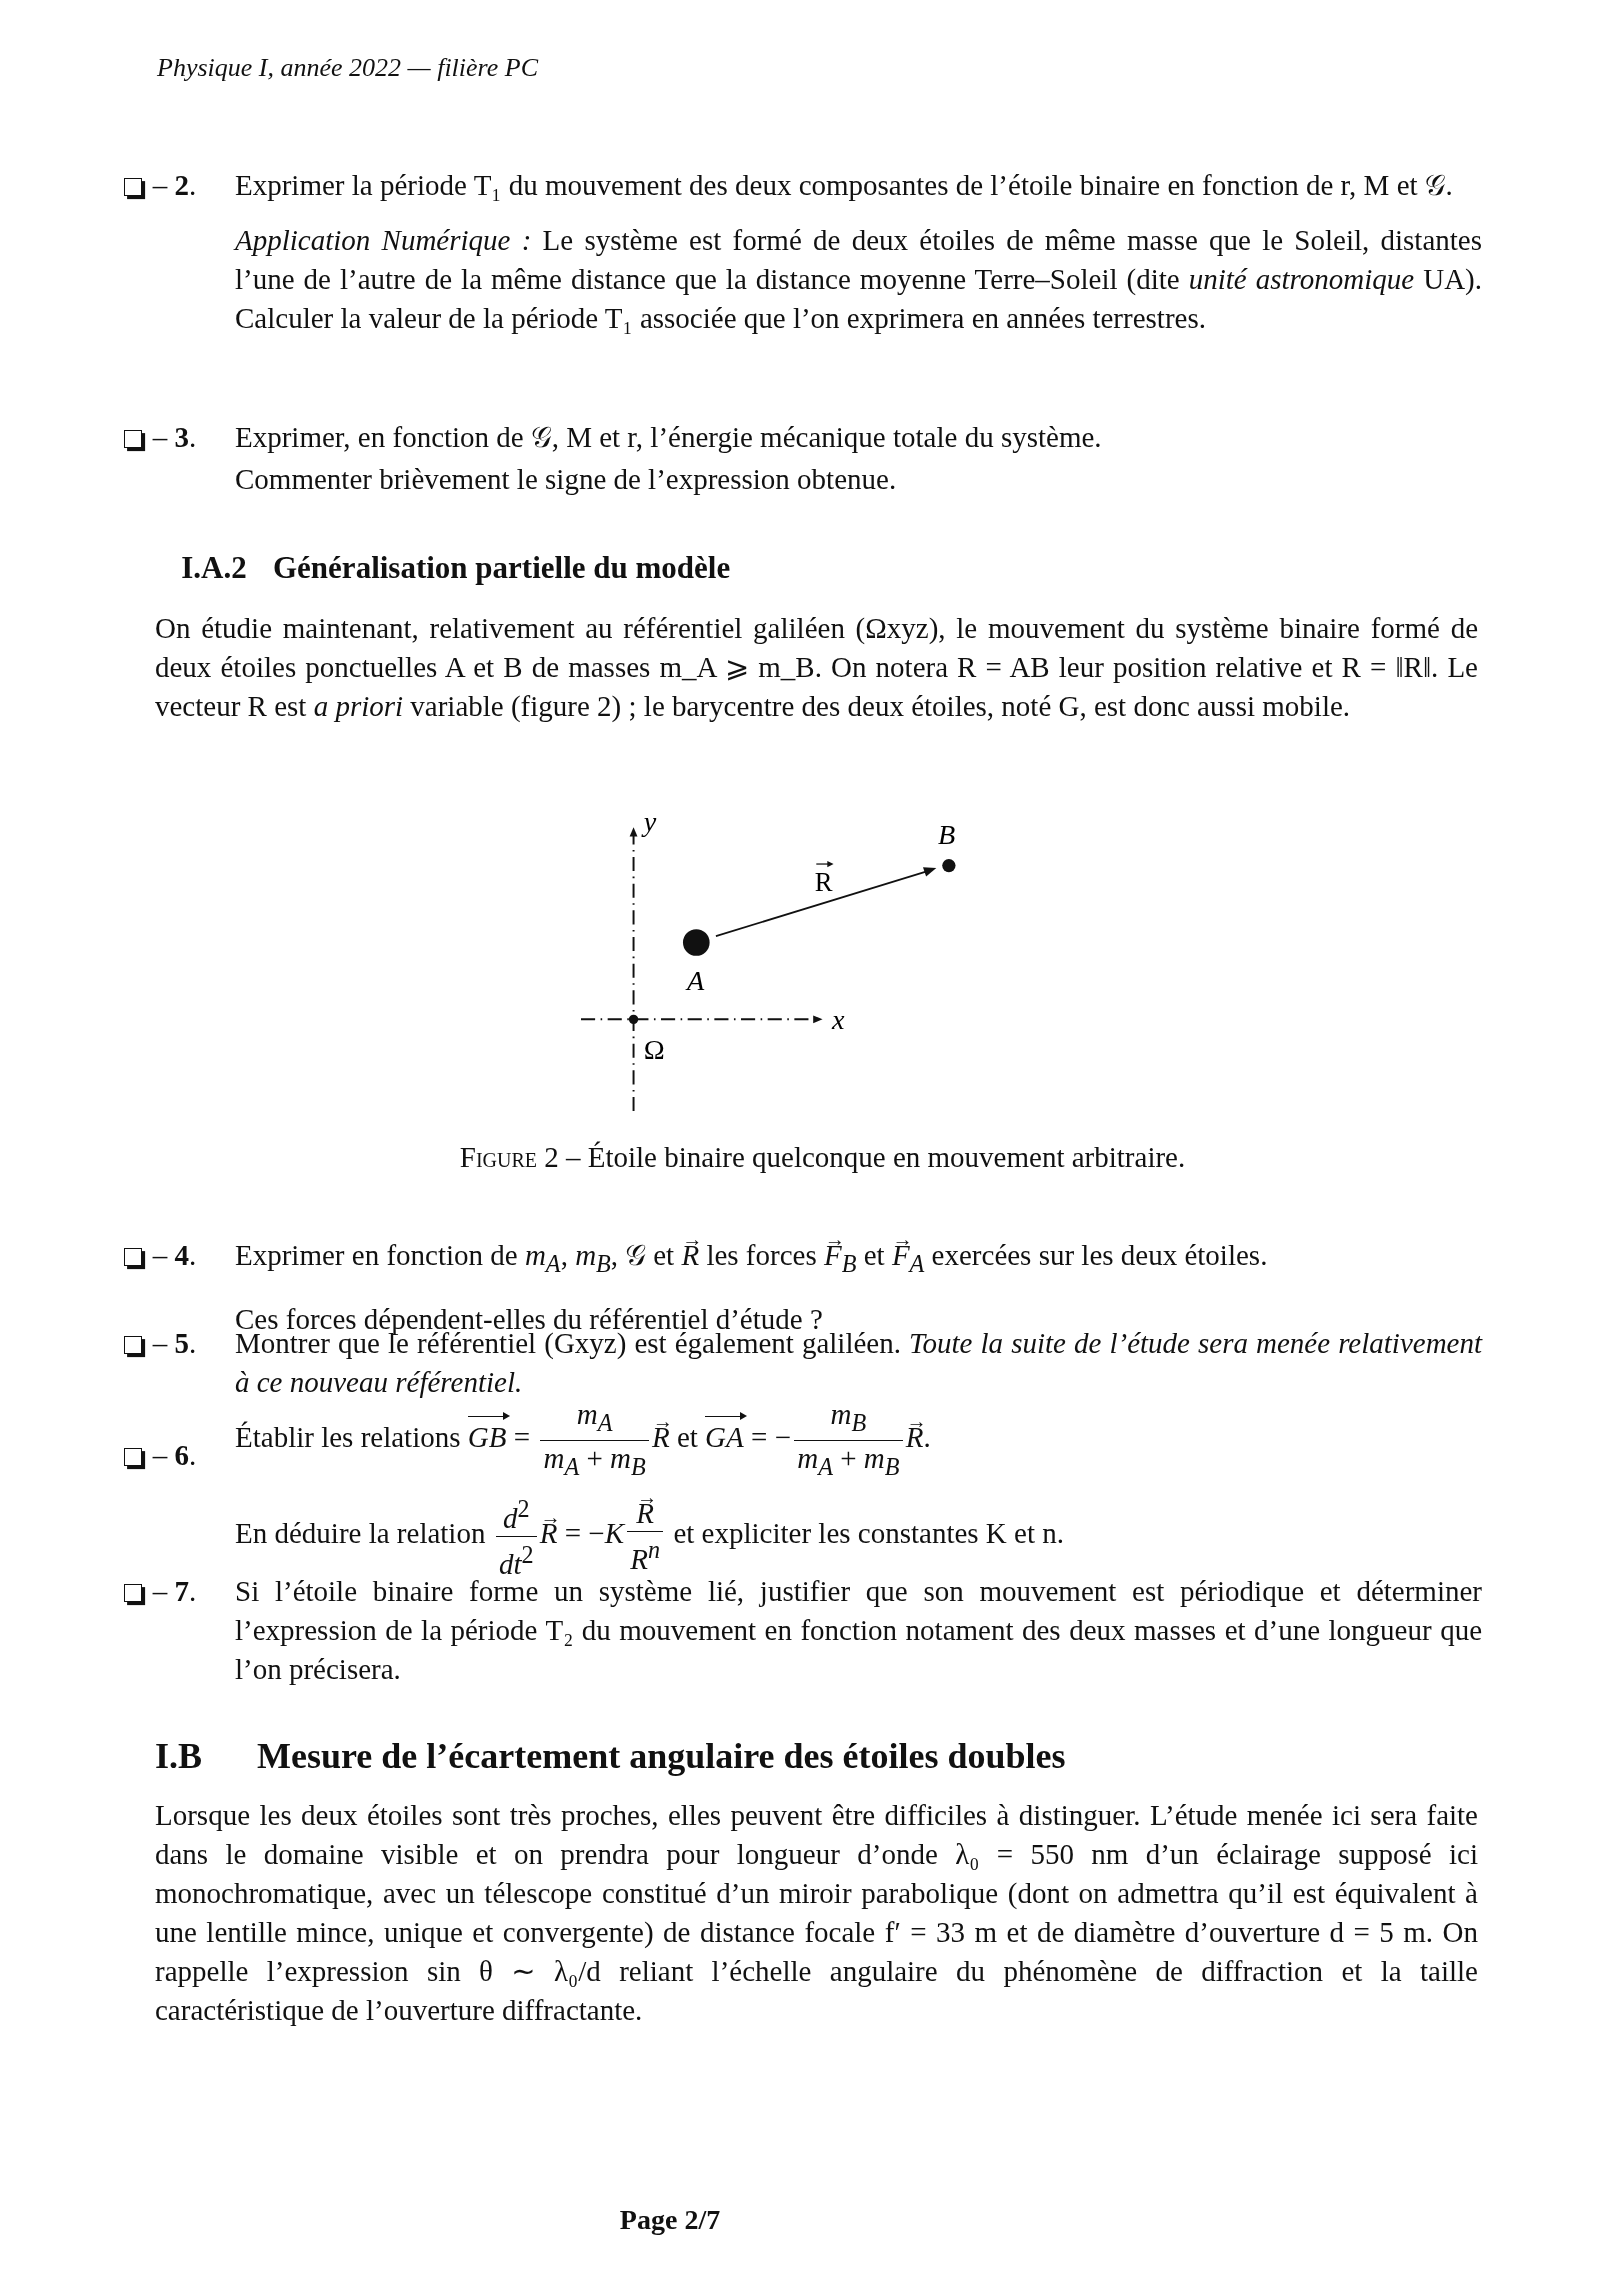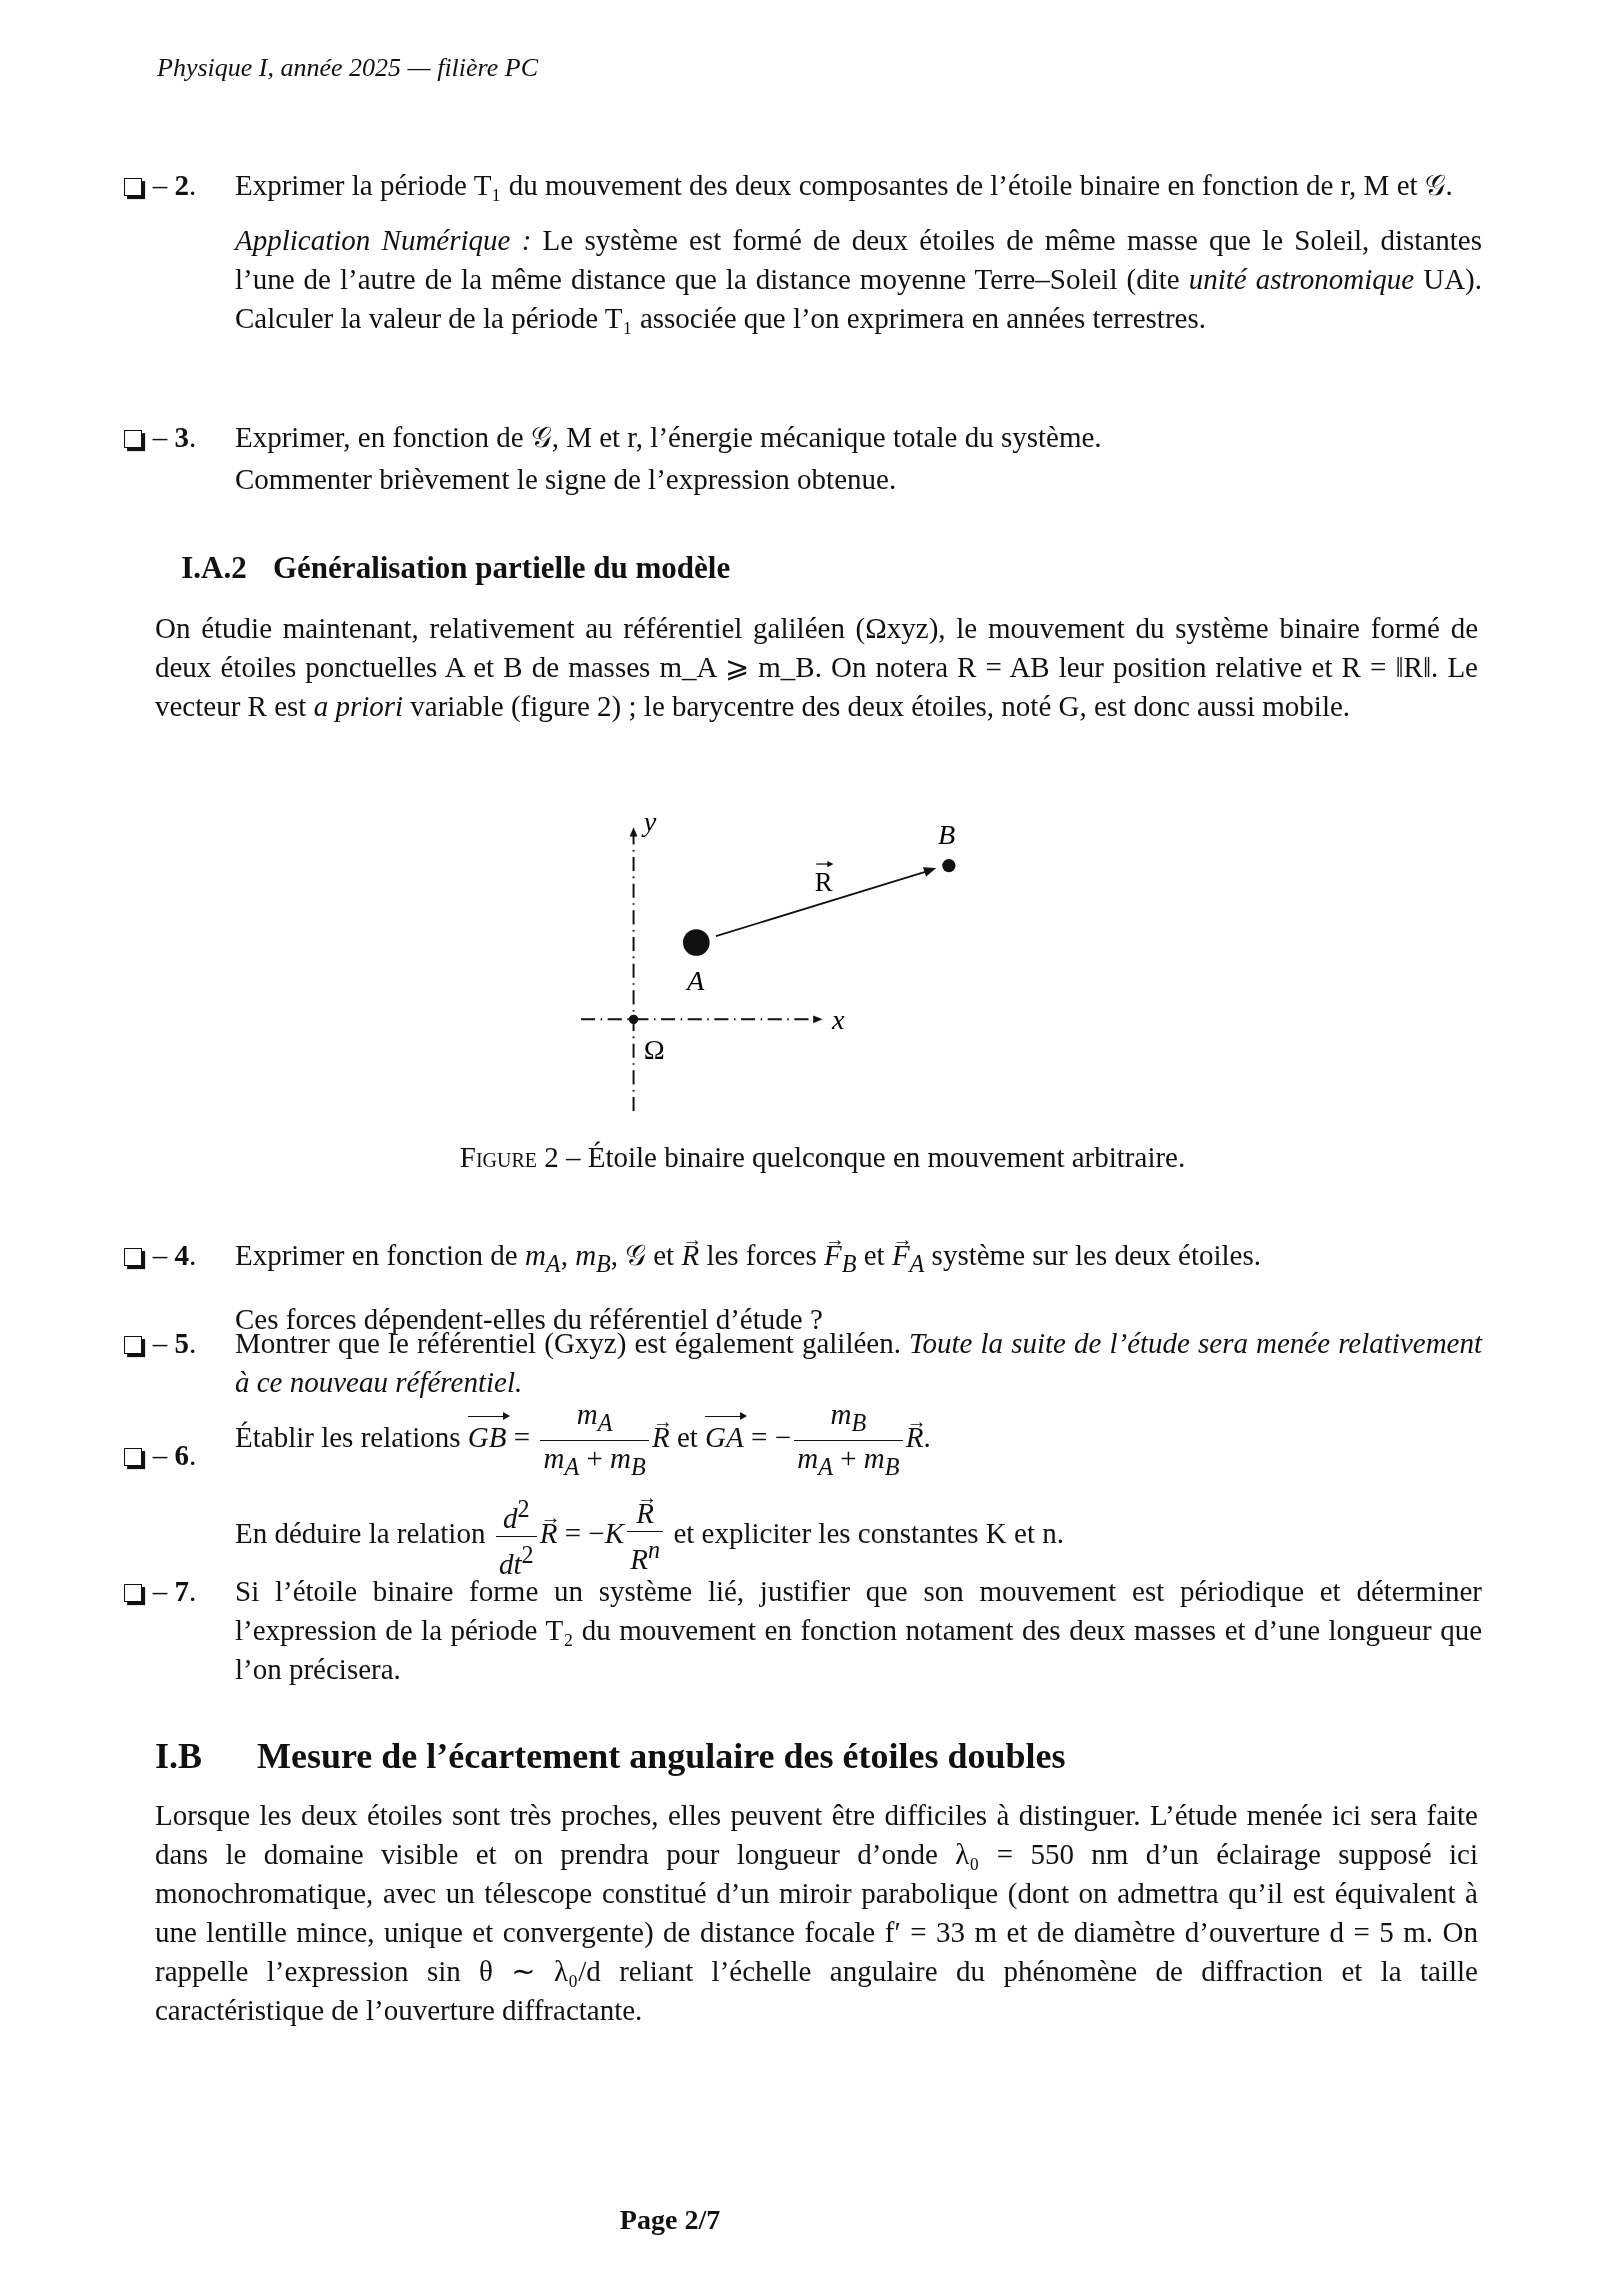--- a/index.html
+++ b/index.html
@@ -47,21 +47,21 @@
   .caption { position: absolute; left: 0; width: 1623px; top: 1138px; text-align: center; }
   .sc { font-variant: small-caps; margin-left: 22px; }
   .footer { position: absolute; left: 0; width: 1340px; top: 2204px; text-align: center; font-family: "Liberation Serif", serif; font-weight: bold; font-size: 28px; }
   svg text { font-family: "Liberation Serif", serif; }
 </style>
 </head>
 <body>
 
 <div class="page">
 
-  <div class="header">Physique I, année 2025 — filière PC</div>
+  <div class="header">Physique I, année 2022 — filière PC</div>
 
   <div class="q txt" style="top:166px;">
     <span class="mark">
       <span class="box"></span>– <span class="qnum">2</span>.
     </span>
     <div class="body">
       <div>Exprimer la période T₁ du mouvement des deux composantes de l’étoile binaire en fonction de r, M et 𝒢.</div>
       <div style="margin-top:16px;">
         <span class="it">Application Numérique :</span>
         <span>Le système est formé de deux étoiles de même masse que le Soleil, distantes l’une de l’autre de la même distance que la distance moyenne Terre–Soleil (dite</span>
@@ -126,21 +126,21 @@
   <div class="q txt" style="top:1236px;">
     <span class="mark">
       <span class="box"></span>– <span class="qnum">4</span>.
     </span>
     <div class="body">
       <div>
         <span>Exprimer en fonction de</span>
         <i>m<sub>A</sub></i>, <i>m<sub>B</sub></i>, 𝒢 et <i class="vec">R</i>
         <span>les forces</span>
         <i class="vec">F</i><sub><i>B</i></sub> et <i class="vec">F</i><sub><i>A</i></sub>
-        <span>système sur les deux étoiles.</span>
+        <span>exercées sur les deux étoiles.</span>
       </div>
       <div style="margin-top:17px;">Ces forces dépendent-elles du référentiel d’étude ?</div>
     </div>
   </div>
 
   <div class="q txt" style="top:1324px;">
     <span class="mark">
       <span class="box"></span>– <span class="qnum">5</span>.
     </span>
     <div class="body">

